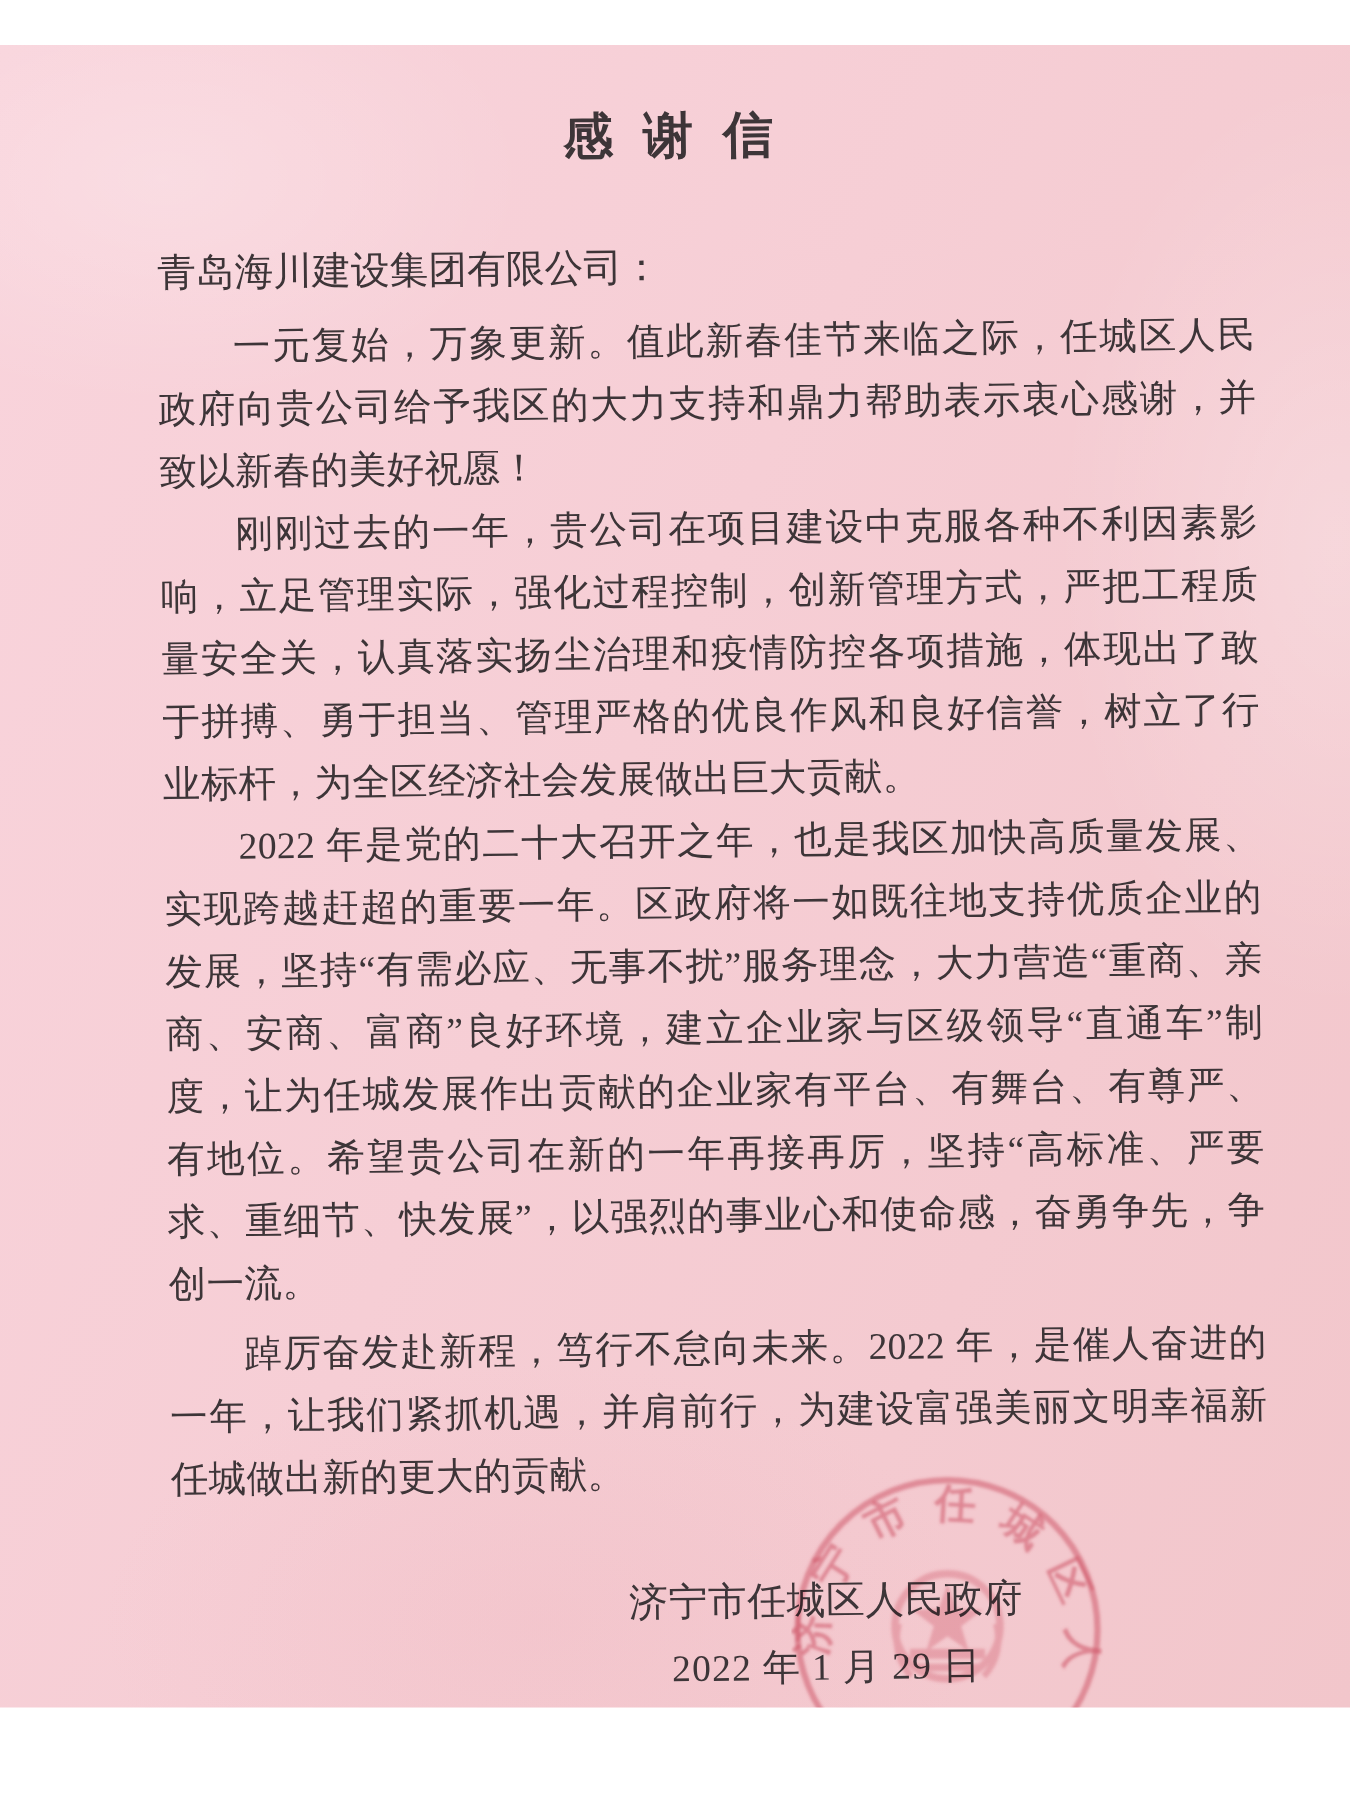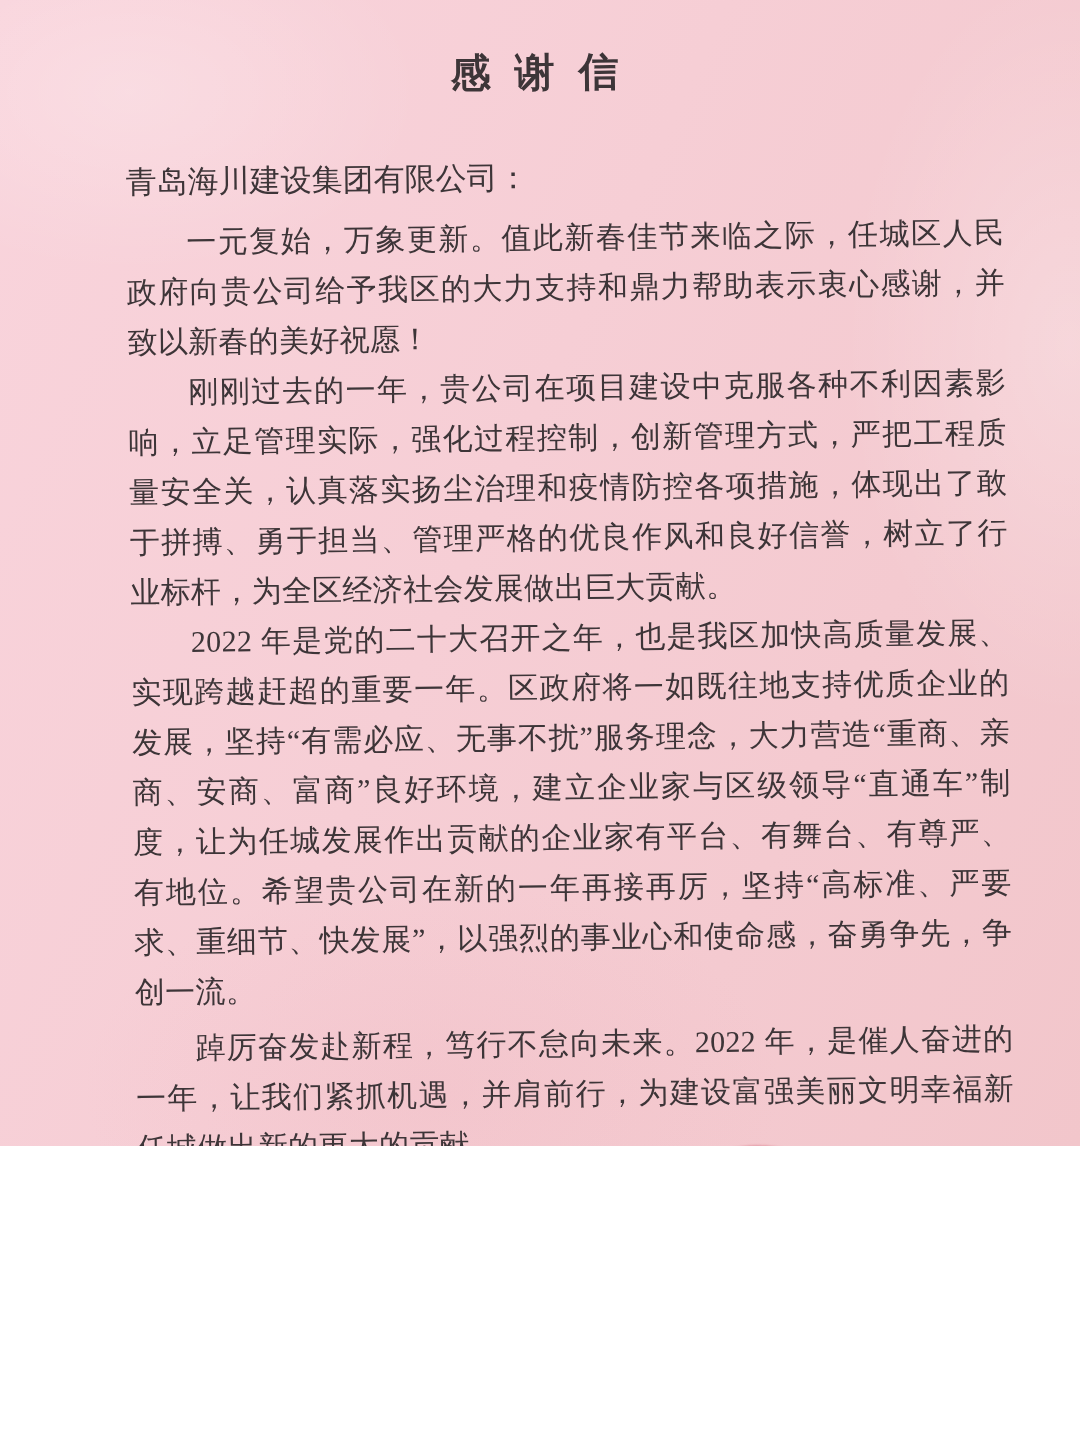--- a/index.html
+++ b/index.html
@@ -3,27 +3,28 @@
 <meta charset="utf-8">
 <style>
   html, body { margin: 0; padding: 0; }
   body {
     width: 1080px; height: 1443px;
     font-family: "Liberation Serif", serif;
     overflow: hidden;
   }
   .paper {
     position: relative;
-    width: 1080px; height: 1146px;
+    width: 1080px; height: 1330px;
     background:
       radial-gradient(ellipse 420px 260px at 12% 8%, rgba(255,255,255,0.22), rgba(255,255,255,0) 70%),
       radial-gradient(ellipse 300px 500px at 99% 30%, rgba(255,255,255,0.25), rgba(255,255,255,0) 75%),
       radial-gradient(ellipse 500px 300px at 40% 95%, rgba(235,170,180,0.18), rgba(235,170,180,0) 70%),
       linear-gradient(115deg, #f9d4dc 0%, #f6ced5 45%, #f2c6cb 100%);
     overflow: hidden;
+    margin-top: 36px;
   }
   .letter {
     position: relative;
     transform: rotate(-0.65deg);
     transform-origin: 50% 40%;
     color: #3d3538;
   }
   .title {
     margin: 45px 0 0 0;
     height: 55px; line-height: 55px;

